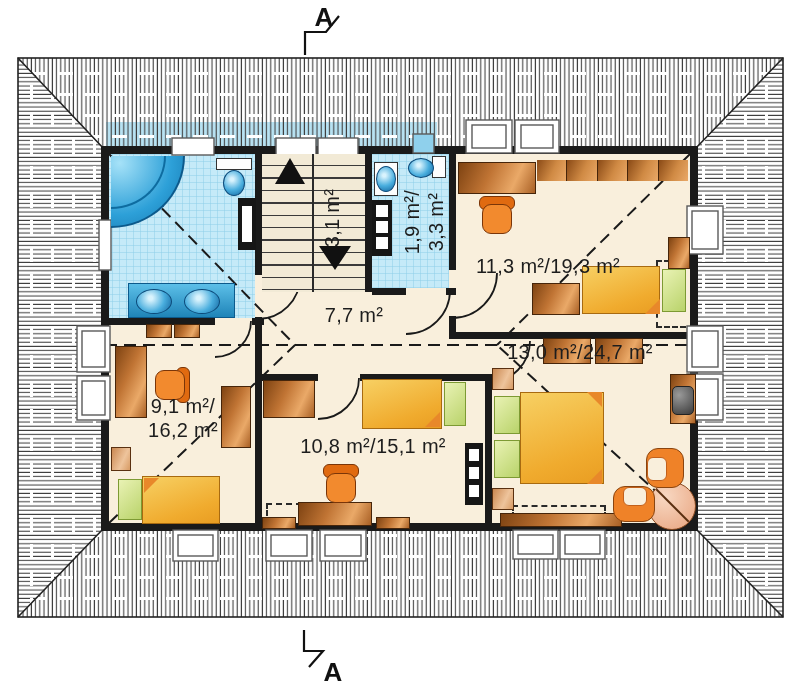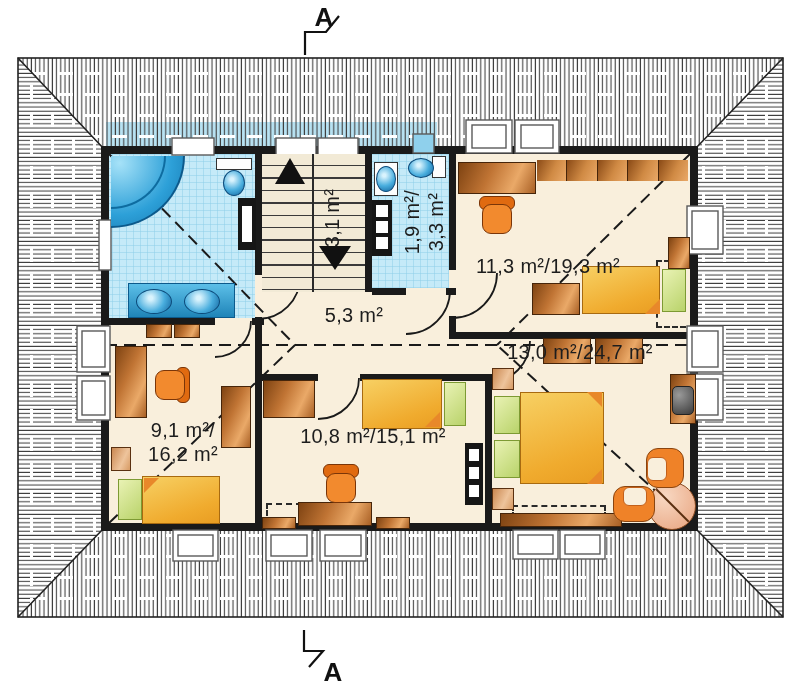--- a/index.html
+++ b/index.html
@@ -297,18 +297,18 @@
     <div class="pillow" style="left:2px;top:3px;width:24px;height:41px;"></div>
     <div class="bedbody" style="left:26px;top:0;width:78px;height:48px;"></div>
     <div class="fold" style="left:28px;top:2px;border-top:15px solid #e8882a;border-right:15px solid transparent;"></div>
   </div>
   <div class="dashrect" style="left:173px;top:505px;width:45px;height:18px;border-bottom:none;"></div>
 
   <div class="label vert" style="left:292px;top:206px;width:80px;height:24px;">3,1 m²</div>
   <div class="label vert" style="left:382px;top:198px;width:84px;height:48px;">1,9 m²/
 3,3 m²</div>
   <div class="label" style="left:448px;top:228px;width:200px;margin-top:26px;">11,3 m²/19,3 m²</div>
-  <div class="label" style="left:312px;top:303px;width:84px;">5,3 m²</div>
+  <div class="label" style="left:312px;top:303px;width:84px;">7,7 m²</div>
   <div class="label" style="left:480px;top:340px;width:200px;">13,0 m²/24,7 m²</div>
-  <div class="label" style="left:278px;top:424px;width:190px;">10,8 m²/15,1 m²</div>
-  <div class="label" style="left:128px;top:418px;width:110px;">9,1 m²/
+  <div class="label" style="left:278px;top:434px;width:190px;">10,8 m²/15,1 m²</div>
+  <div class="label" style="left:128px;top:394px;width:110px;">9,1 m²/
 16,2 m²</div>
 </div>
 
 </body></html>

